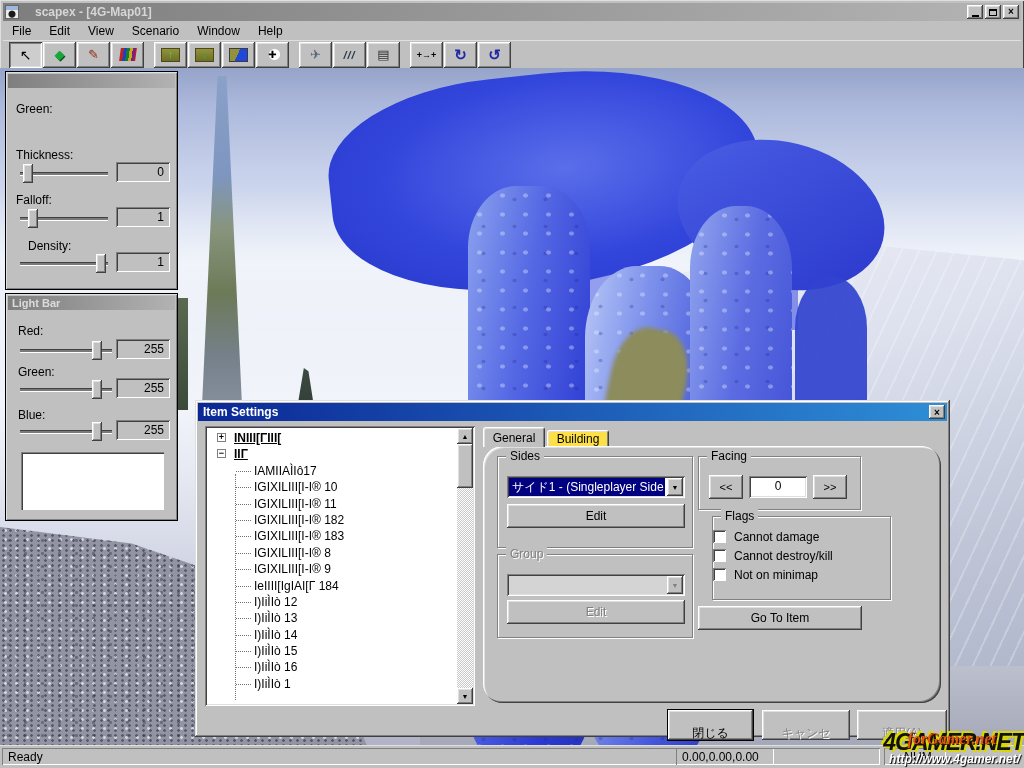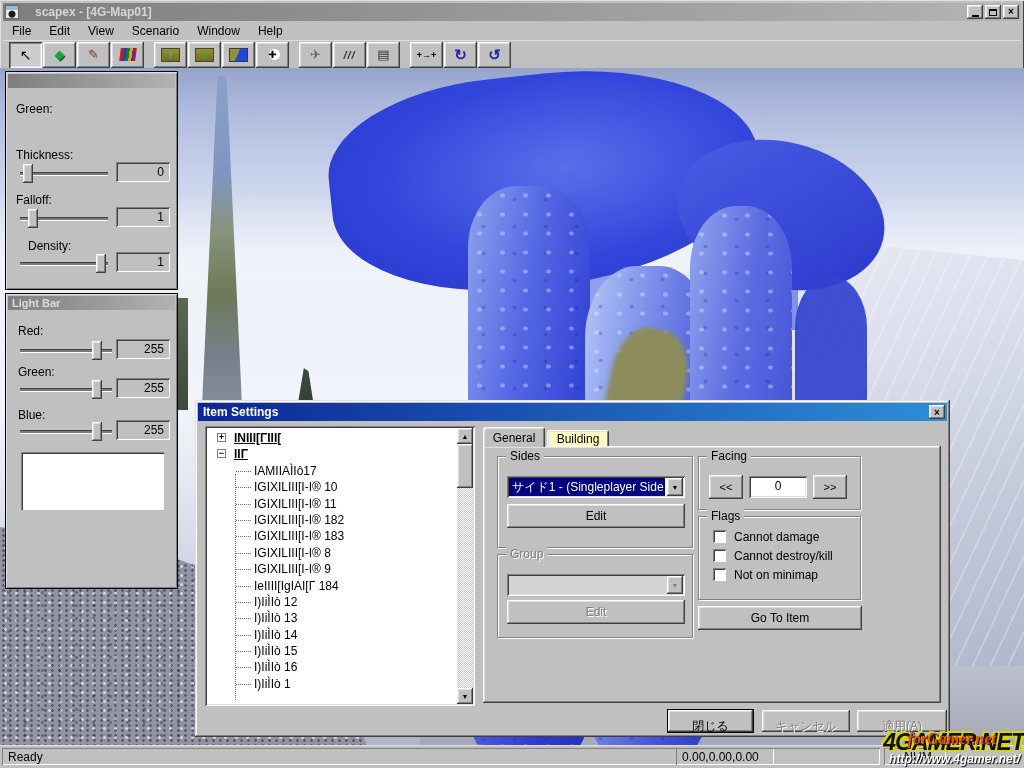--- a/index.html
+++ b/index.html
@@ -138,25 +138,25 @@
   .tlbl{position:absolute;left:45px;top:1px;}
   .tvline{position:absolute;left:30px;top:48px;height:226px;border-left:1px dotted #707070;}
   .vsb{position:absolute;right:2px;top:2px;width:16px;bottom:2px;
     background:repeating-conic-gradient(#fff 0 25%,#c8c8c8 0 50%) 0 0/2px 2px;}
   .sbtn{position:absolute;left:0;width:16px;height:16px;font-size:7px;display:flex;align-items:center;justify-content:center;padding:0;}
   .sthumb{position:absolute;left:0;top:16px;width:16px;height:44px;}
   .tab{position:absolute;background:#c0c0c0;font-size:12px;text-align:center;
     border:1px solid #404040;border-bottom:0;border-left-color:#fff;border-top-color:#fff;border-radius:3px 3px 0 0;
     box-shadow:inset 1px 1px 0 #dfdfdf,inset -1px 0 0 #808080;}
   .tabpage{position:absolute;left:288px;top:46px;width:458px;height:257px;background:#c0c0c0;
-    box-shadow:inset -1px -1px 0 #404040,inset 1px 1px 0 #fff,inset -2px -2px 0 #808080,inset 2px 2px 0 #dfdfdf;}
+    box-shadow:inset -1px -1px 0 #404040,inset 1px 1px 0 #fff,inset -2px -2px 0 #808080,inset 2px 2px 0 #dfdfdf;border-radius:20px;}
   .cb{position:absolute;width:13px;height:13px;background:#fff;
     box-shadow:inset 1px 1px 0 #808080,inset -1px -1px 0 #fff,inset 2px 2px 0 #404040;}
   .cblbl{position:absolute;font-size:12px;}
-  .dlgbtn{position:absolute;top:310px;height:22px;font-size:12px;padding:8px;}
+  .dlgbtn{position:absolute;top:310px;height:22px;font-size:12px;padding:15px;}
 
   
   .statusbar{position:absolute;left:0;top:745px;width:1024px;height:23px;background:#c0c0c0;
     box-shadow:inset 0 1px 0 #dfdfdf;z-index:20;}
   .spanel{position:absolute;top:3px;height:17px;box-shadow:inset 1px 1px 0 #808080,inset -1px -1px 0 #fff;
     font-size:12px;padding:2px 0 0 6px;white-space:nowrap;overflow:hidden;}
   .watermark{position:absolute;right:0;bottom:0;width:200px;height:50px;z-index:30;pointer-events:none;}
   .wm-big{position:absolute;right:0;bottom:12px;font-size:23px;font-weight:900;font-style:italic;color:#111;
     letter-spacing:-1px;text-shadow:-2px -2px 0 #d8d800,2px 2px 0 #d8d800;white-space:nowrap;}
   .wm-name{position:absolute;right:28px;bottom:20px;font-family:"Liberation Serif","DejaVu Serif",serif;
@@ -286,21 +286,21 @@
     <span class="flabel" style="left:10px;top:121px;">Falloff:</span>
     <div class="track" style="left:14px;top:145px;width:88px;"></div>
     <div class="thumb btn3" style="left:22px;top:137px;"></div>
     <div class="valbox" style="left:110px;top:135px;width:54px;height:20px;">1</div>
     <span class="flabel" style="left:22px;top:167px;">Density:</span>
     <div class="track" style="left:14px;top:190px;width:88px;"></div>
     <div class="thumb btn3" style="left:90px;top:182px;"></div>
     <div class="valbox" style="left:110px;top:180px;width:54px;height:20px;">1</div>
   </div>
 
-  <div class="panelw" style="left:5px;top:293px;width:173px;height:296px;">
+  <div class="panelw" style="left:5px;top:293px;width:173px;height:228px;">
     <div class="cap">Light Bar</div>
     <span class="flabel" style="left:12px;top:30px;">Red:</span>
     <div class="track" style="left:14px;top:55px;width:92px;"></div>
     <div class="thumb btn3" style="left:86px;top:47px;"></div>
     <div class="valbox" style="left:110px;top:45px;width:54px;height:20px;">255</div>
     <span class="flabel" style="left:12px;top:71px;">Green:</span>
     <div class="track" style="left:14px;top:94px;width:92px;"></div>
     <div class="thumb btn3" style="left:86px;top:86px;"></div>
     <div class="valbox" style="left:110px;top:84px;width:54px;height:20px;">255</div>
     <span class="flabel" style="left:12px;top:114px;">Blue:</span>
@@ -391,21 +391,21 @@
             <i>▲</i>
           </button>
         <div class="sthumb btn3"></div>
         <button class="sbtn btn3" style="bottom:0;top:auto;">
             <i>▼</i>
           </button>
       </div>
     </div>
 
     <div class="tab" style="left:288px;top:27px;width:62px;height:20px;line-height:20px;z-index:2;"><span>General</span></div>
-    <div class="tab" style="left:352px;top:30px;width:62px;height:17px;line-height:16px;background:#fef9c3;"><span>Building</span></div>
+    <div class="tab" style="left:352px;top:30px;width:62px;height:17px;line-height:16px;background:#fde047;"><span>Building</span></div>
 
     <div class="tabpage">
 
       <div class="grpbox abs" style="left:14px;top:10px;width:196px;height:92px;">
         <span class="grplbl">Sides</span>
       </div>
       <div class="combo" style="left:24px;top:30px;width:178px;height:22px;">
         <span class="sel hl">サイド1 - (Singleplayer Side</span>
         <button class="cbtn btn3">
             <i>▼</i>
@@ -424,21 +424,21 @@
       </div>
       <button class="abs btn3 disabled" style="left:24px;top:154px;width:178px;height:24px;font-size:12px;"><span>Edit</span></button>
 
       <div class="grpbox abs" style="left:215px;top:10px;width:163px;height:54px;">
         <span class="grplbl">Facing</span>
       </div>
       <button class="abs btn3" style="left:226px;top:29px;width:34px;height:24px;font-size:11px;"><span>&lt;&lt;</span></button>
       <div class="abs sunk2" style="left:266px;top:30px;width:58px;height:22px;text-align:center;padding-top:3px;font-size:12px;">0</div>
       <button class="abs btn3" style="left:330px;top:29px;width:34px;height:24px;font-size:11px;"><span>&gt;&gt;</span></button>
 
-      <div class="grpbox abs" style="left:215px;top:70px;width:163px;height:84px;">
+      <div class="grpbox abs" style="left:229px;top:70px;width:179px;height:84px;">
         <span class="grplbl">Flags</span>
       </div>
       <span class="cb" style="left:230px;top:84px;"></span>
       <span class="cblbl" style="left:251px;top:84px;">Cannot damage</span>
       <span class="cb" style="left:230px;top:103px;"></span>
       <span class="cblbl" style="left:251px;top:103px;">Cannot destroy/kill</span>
       <span class="cb" style="left:230px;top:122px;"></span>
       <span class="cblbl" style="left:251px;top:122px;">Not on minimap</span>
 
       <button class="abs btn3" style="left:215px;top:160px;width:164px;height:24px;font-size:12px;"><span>Go To Item</span></button>

